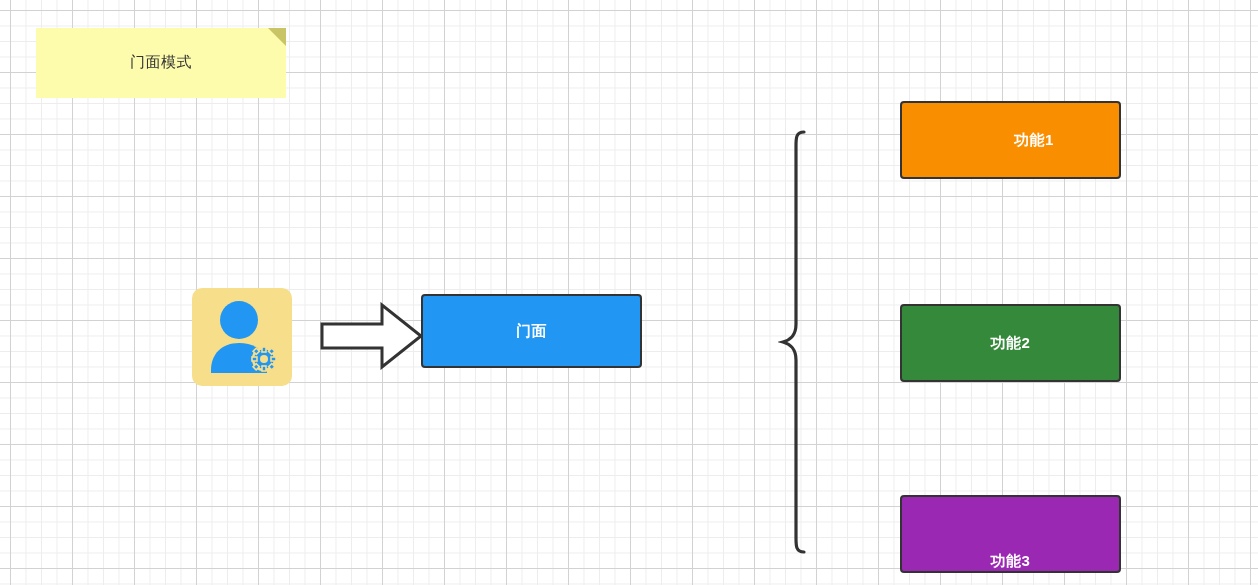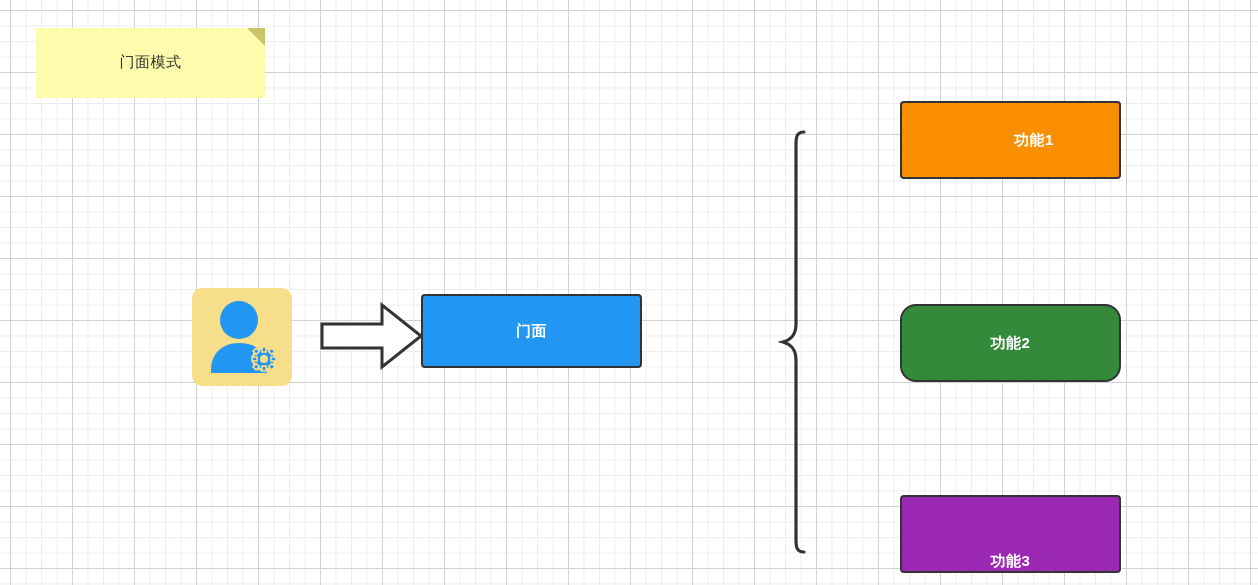--- a/index.html
+++ b/index.html
@@ -34,21 +34,21 @@
       10px 10px,
       10px 10px,
       10px 10px;
   }
 
   
   .note {
     position: absolute;
     left: 36px;
     top: 28px;
-    width: 229px;
+    width: 250px;
     height: 70px;
     background: #fdfbac;
     box-sizing: border-box;
   }
   .note-fold {
     position: absolute;
     right: 0;
     top: 0;
     width: 0;
     height: 0;
@@ -117,21 +117,20 @@
     height: 78px;
     background: #f98e00;
     padding-left: 47px;
   }
   .box-f2 {
     left: 900px;
     top: 304px;
     width: 221px;
     height: 78px;
     background: #35893a;
-    border-radius: 16px;
   }
   .box-f3 {
     left: 900px;
     top: 495px;
     width: 221px;
     height: 78px;
     background: #9a28b3;
     align-items: flex-end;
   }
 

